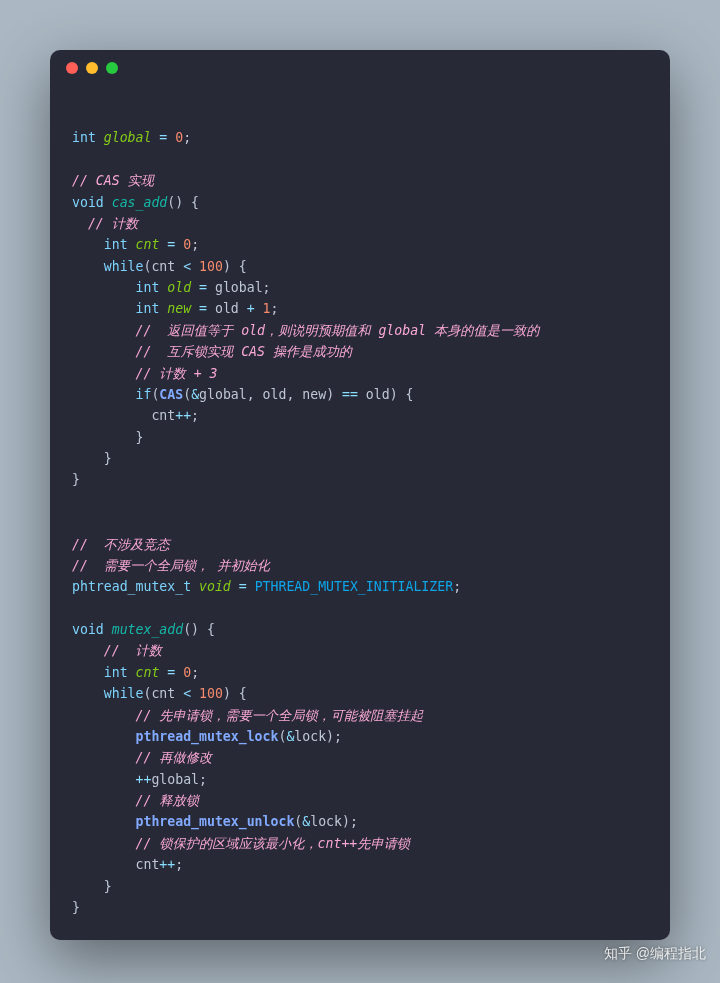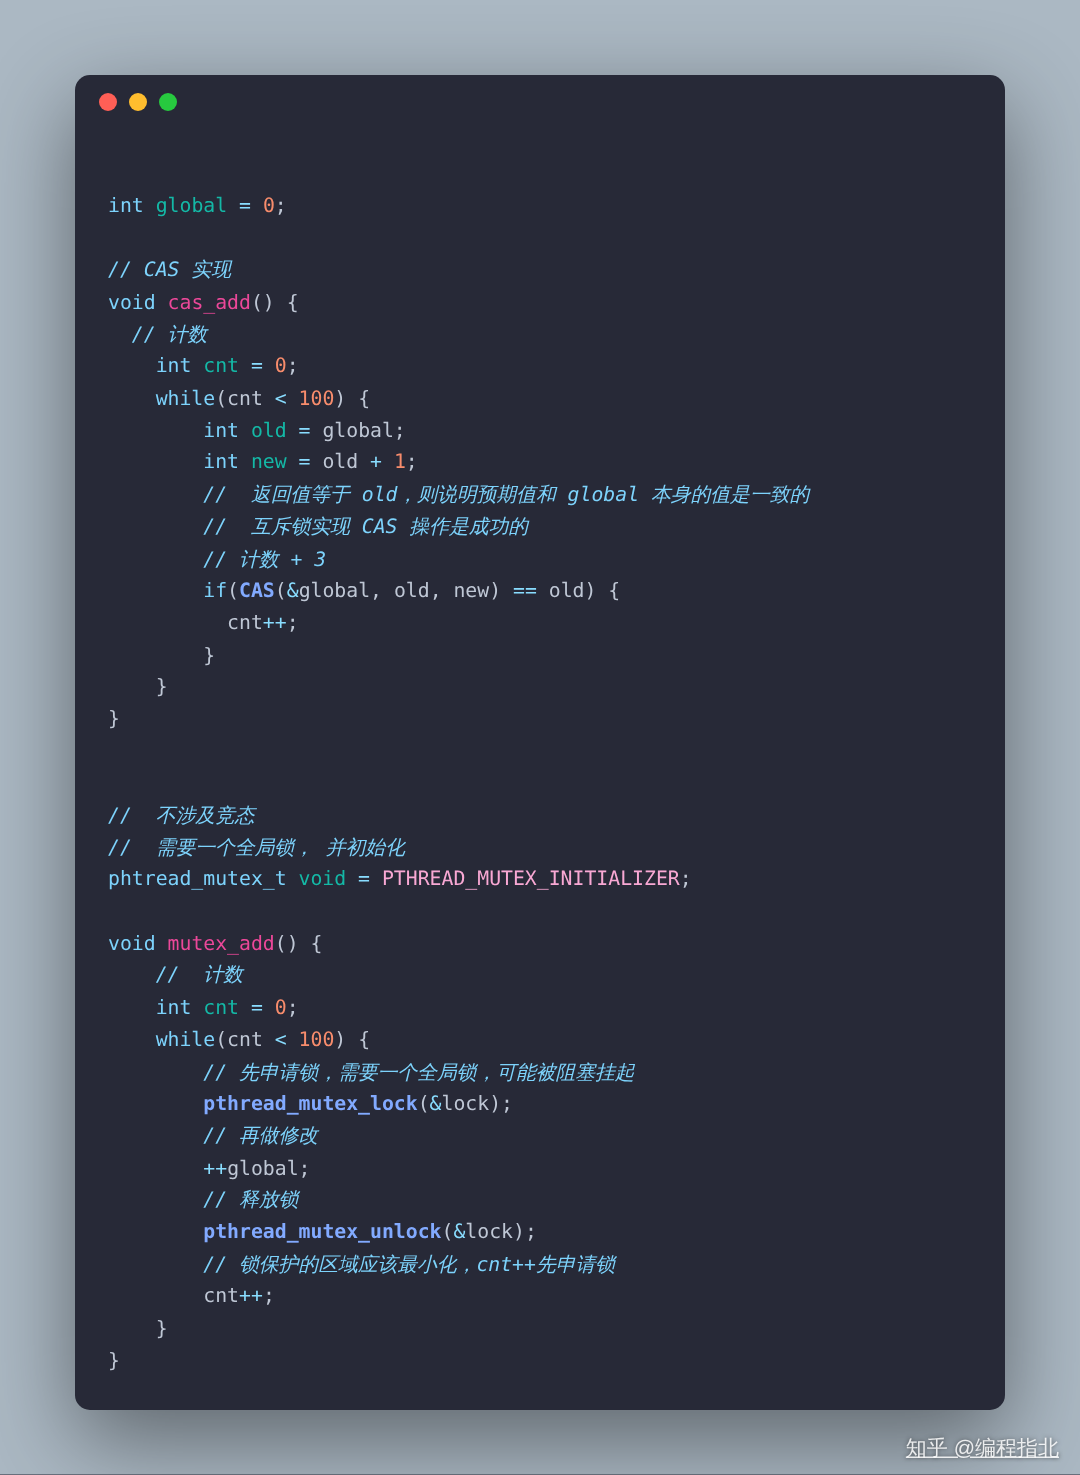--- a/index.html
+++ b/index.html
@@ -33,37 +33,36 @@
   .dot.yellow { background: #ffbd2e; }
   .dot.green { background: #27c93f; }
   .code {
     padding: 20px 22px 20px 22px;
     font-size: 13.2px;
     line-height: 1.62;
     white-space: pre;
     color: #bfc7d5;
   }
   .kw   { color: #7dd3fc; }   
-  .fn   { color: #ec4899; }   
-  .id   { color: #14b8a6; }   
+  .fn   { color: #14b8a6; font-style: italic; }   
+  .id   { color: #84cc16; font-style: italic; }   
   .num  { color: #f78c6c; }   
-  .cmt  { color: #7dd3fc; font-style: italic; }
+  .cmt  { color: #f9a8d4; font-style: italic; }
   .op   { color: #89ddff; }   
   .pl   { color: #bfc7d5; }   
   .call { color: #82aaff; font-weight: bold; }
-  .cnst { color: #f9a8d4; }
+  .cnst { color: #0ea5e9; }
   .watermark {
     position: absolute;
     right: 14px;
-    bottom: 8px;
+    bottom: 20px;
     color: rgba(255,255,255,0.85);
     font-family: -apple-system, "PingFang SC", "Microsoft YaHei", sans-serif;
     font-size: 14px;
     text-shadow: 0 0 3px rgba(0,0,0,0.5);
-    text-decoration: underline;
   }
 </style>
 </head>
 <body>
 
 <div class="window">
   <div class="titlebar">
     <div class="dot red"></div>
     <div class="dot yellow"></div>
     <div class="dot green"></div>

